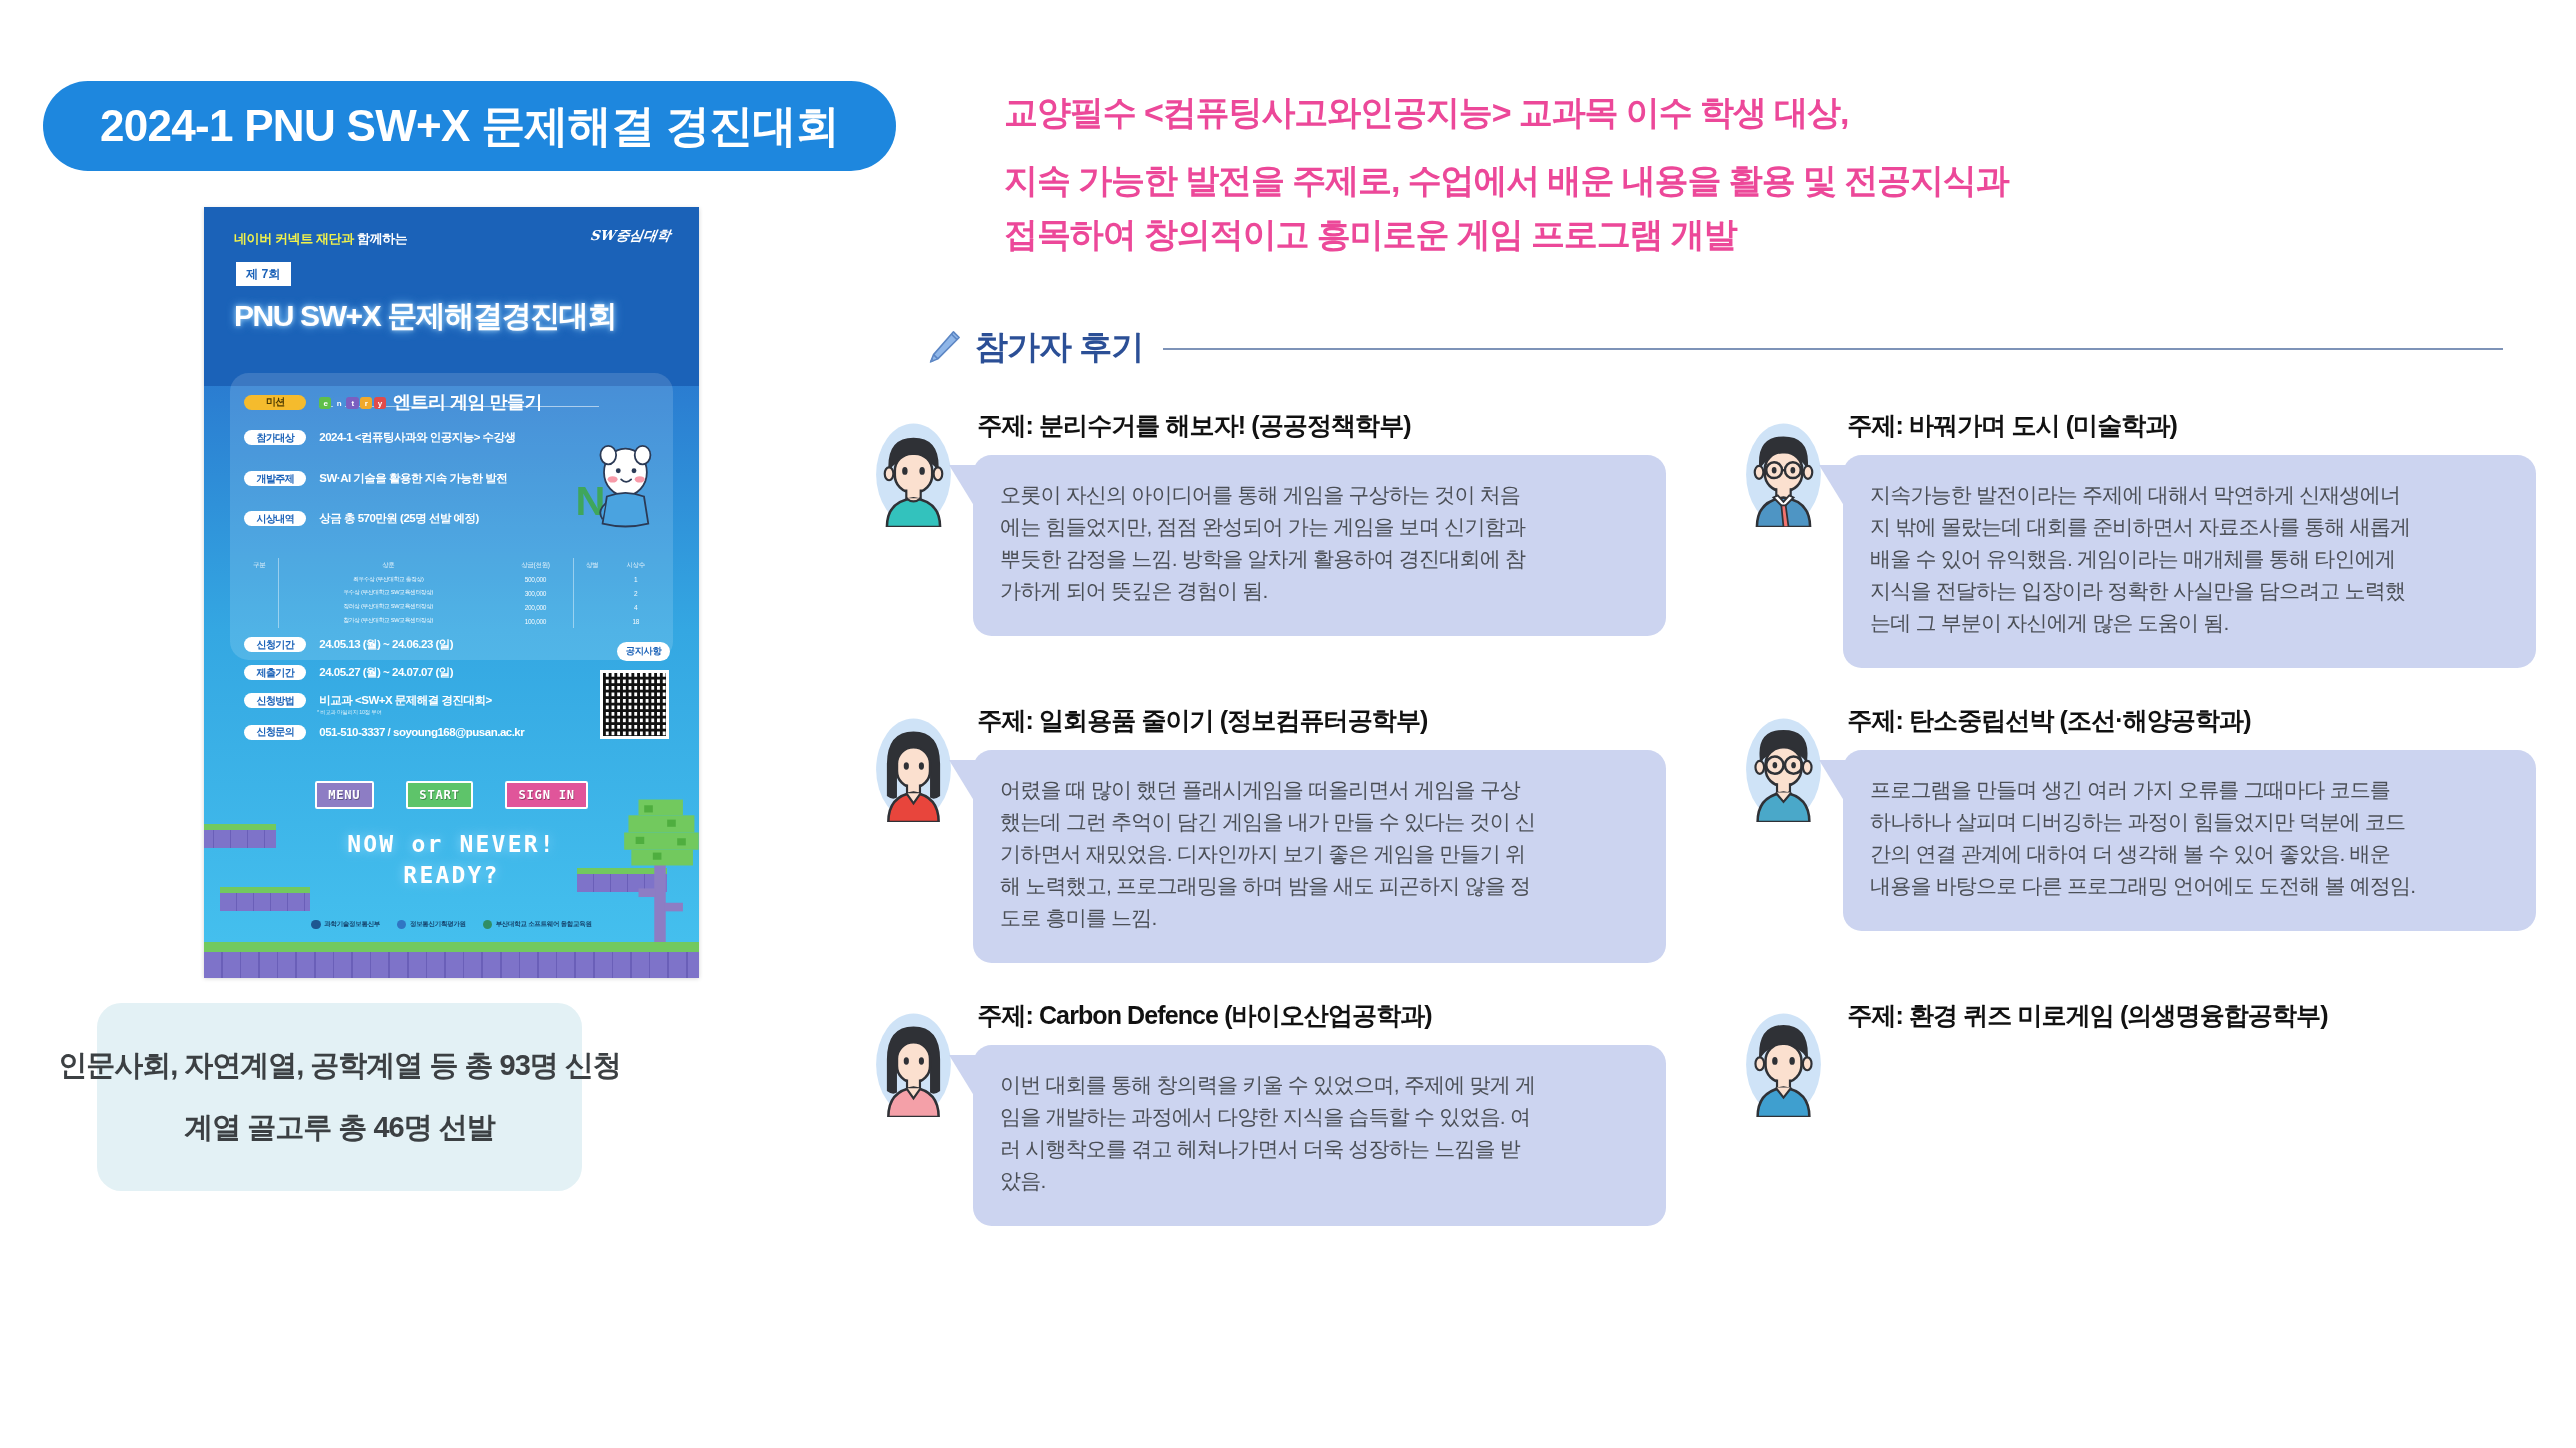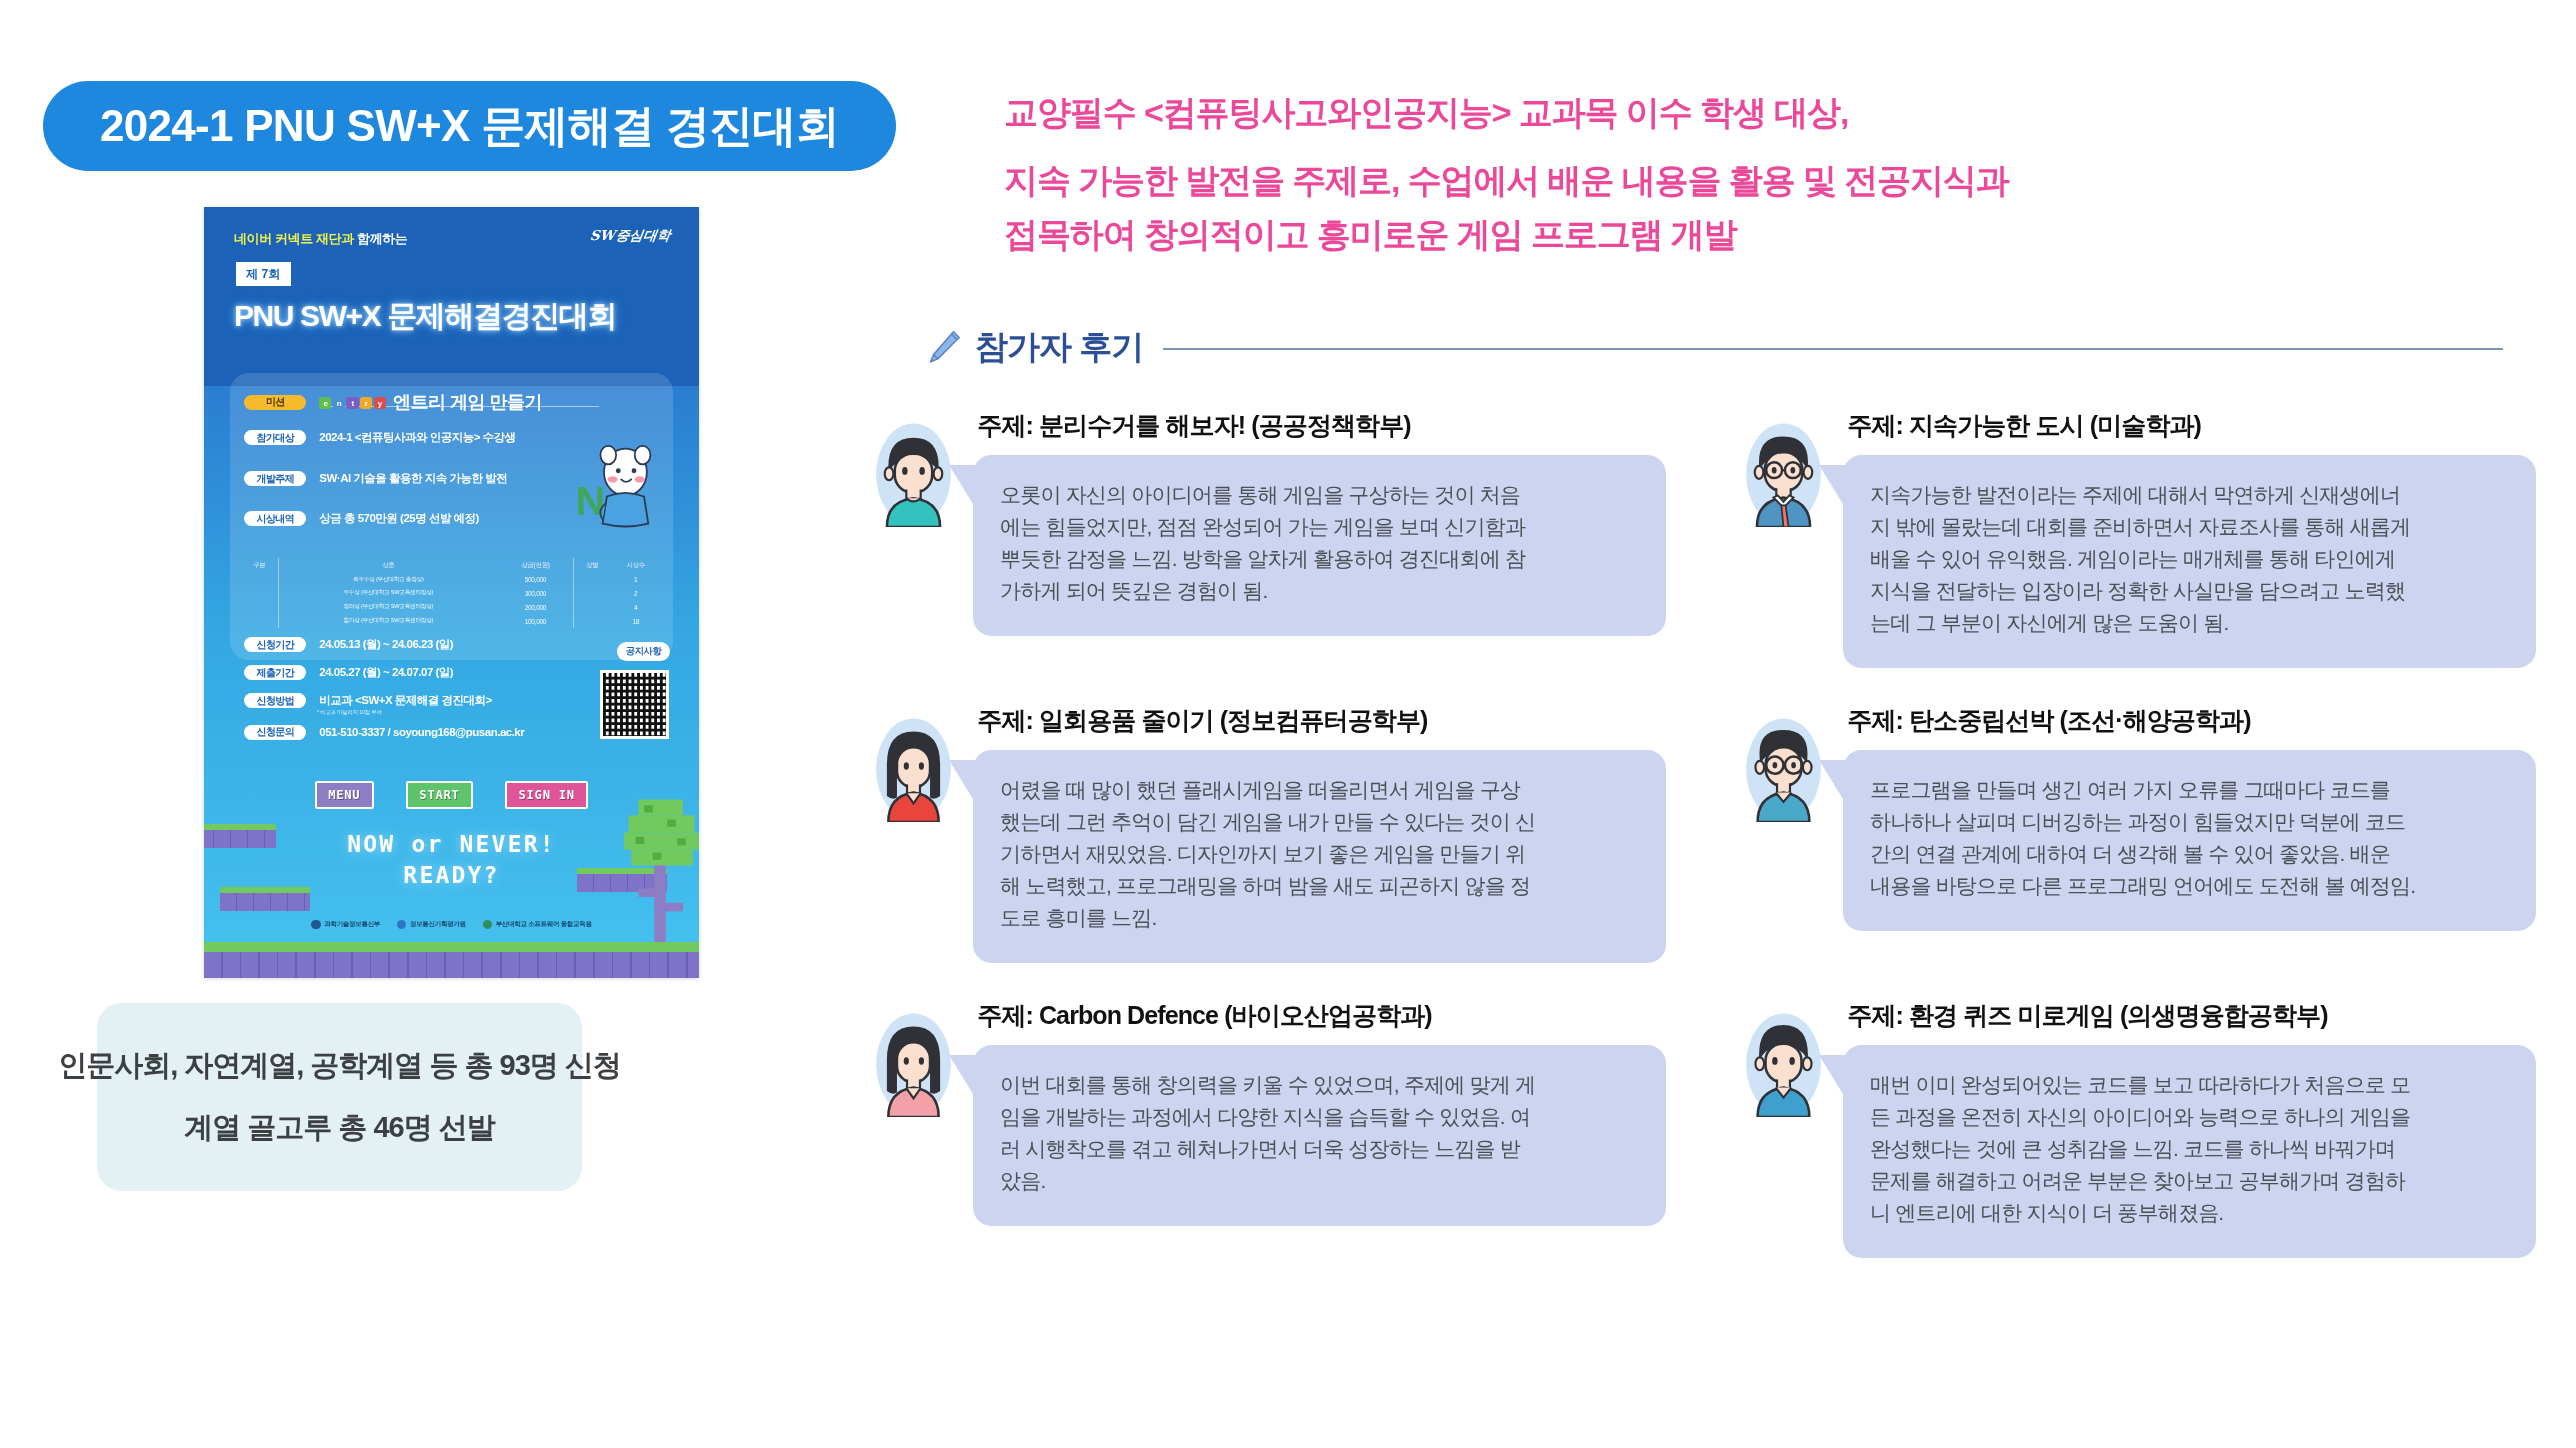--- a/index.html
+++ b/index.html
@@ -638,21 +638,21 @@
       <circle cx="72" cy="67" r="11" fill="none" stroke="#2f3136" stroke-width="3.4"></circle>
       <path d="M57 67 h4" stroke="#2f3136" stroke-width="3.2"></path>
       <ellipse cx="46" cy="67" rx="3.3" ry="4.6" fill="#2f3136"></ellipse>
       <ellipse cx="72" cy="67" rx="3.3" ry="4.6" fill="#2f3136"></ellipse>
       <path d="M49 92 l0 12 q10 6 20 0 l0 -12" fill="#fbe0cf" stroke="#2f3136" stroke-width="3"></path>
       <path d="M22 146 q0 -36 37 -41 q37 5 37 41 z" fill="#4e95c4" stroke="#2f3136" stroke-width="3.5"></path>
       <path d="M45 105 l14 14 l14 -14 l-6 -3 l-8 9 l-8 -9 z" fill="#ffffff" stroke="#2f3136" stroke-width="2.6"></path>
       <path d="M56 116 l6 0 l4 30 l-7 0 z" fill="#f2736f" stroke="#2f3136" stroke-width="2.4"></path>
     </svg>
     <div class="card-body">
-      <div class="card-title">주제: 지속가능한 도시 (미술학과)</div>
+      <div class="card-title">주제: 바꿔가며 도시 (미술학과)</div>
       <div class="bubble">
         <span class="ln">지속가능한 발전이라는 주제에 대해서 막연하게 신재생에너</span>
         <span class="ln">지 밖에 몰랐는데 대회를 준비하면서 자료조사를 통해 새롭게</span>
         <span class="ln">배울 수 있어 유익했음. 게임이라는 매개체를 통해 타인에게</span>
         <span class="ln">지식을 전달하는 입장이라 정확한 사실만을 담으려고 노력했</span>
         <span class="ln">는데 그 부분이 자신에게 많은 도움이 됨.</span>
       </div>
     </div>
   </div>
 
@@ -736,24 +736,17 @@
       <ellipse cx="26" cy="72" rx="6" ry="9" fill="#fbe0cf" stroke="#2f3136" stroke-width="3"></ellipse>
       <ellipse cx="92" cy="72" rx="6" ry="9" fill="#fbe0cf" stroke="#2f3136" stroke-width="3"></ellipse>
       <ellipse cx="47" cy="68" rx="3.8" ry="5.4" fill="#2f3136"></ellipse>
       <ellipse cx="71" cy="68" rx="3.8" ry="5.4" fill="#2f3136"></ellipse>
       <path d="M50 94 l0 12 q9 6 18 0 l0 -12" fill="#fbe0cf" stroke="#2f3136" stroke-width="3"></path>
       <path d="M23 146 q0 -36 36 -41 q36 5 36 41 z" fill="#3f9fcf" stroke="#2f3136" stroke-width="3.5"></path>
       <path d="M48 105 l11 14 l11 -14" fill="#fbe0cf" stroke="#2f3136" stroke-width="3"></path>
     </svg>
     <div class="card-body">
       <div class="card-title">주제: 환경 퀴즈 미로게임 (의생명융합공학부)</div>
-      <div class="bubble">
-        <span class="ln">매번 이미 완성되어있는 코드를 보고 따라하다가 처음으로 모</span>
-        <span class="ln">든 과정을 온전히 자신의 아이디어와 능력으로 하나의 게임을</span>
-        <span class="ln">완성했다는 것에 큰 성취감을 느낌. 코드를 하나씩 바꿔가며</span>
-        <span class="ln">문제를 해결하고 어려운 부분은 찾아보고 공부해가며 경험하</span>
-        <span class="ln">니 엔트리에 대한 지식이 더 풍부해졌음.</span>
-      </div>
     </div>
   </div>
 
 </div>
 
 
 </body></html>

